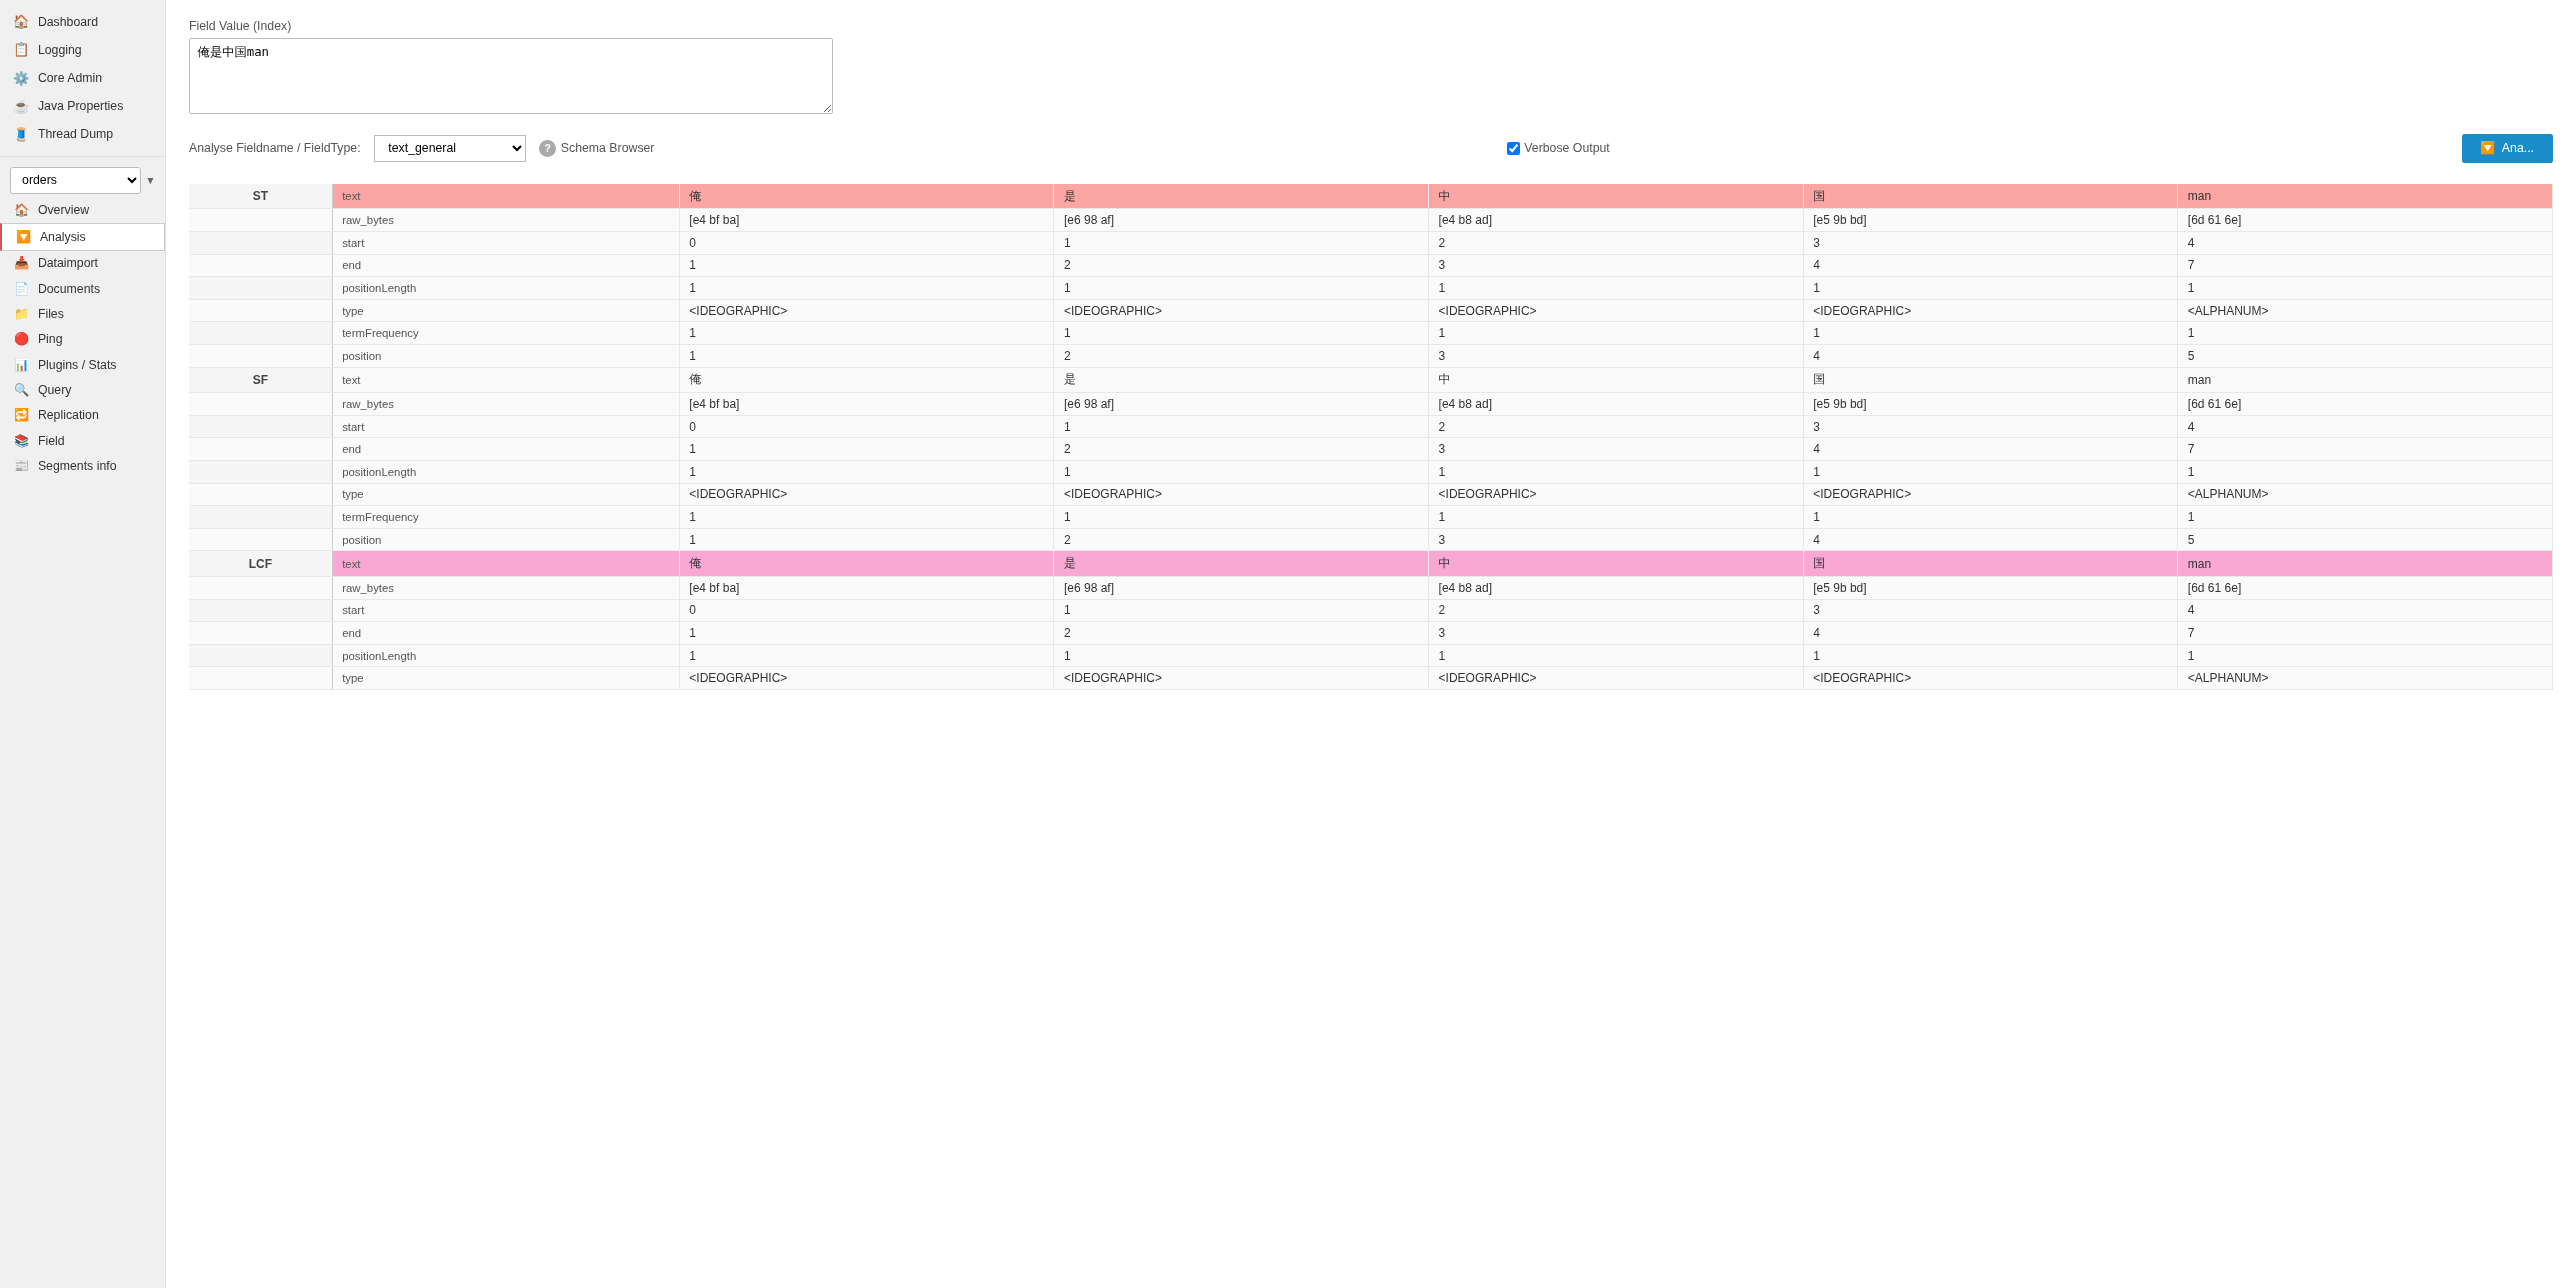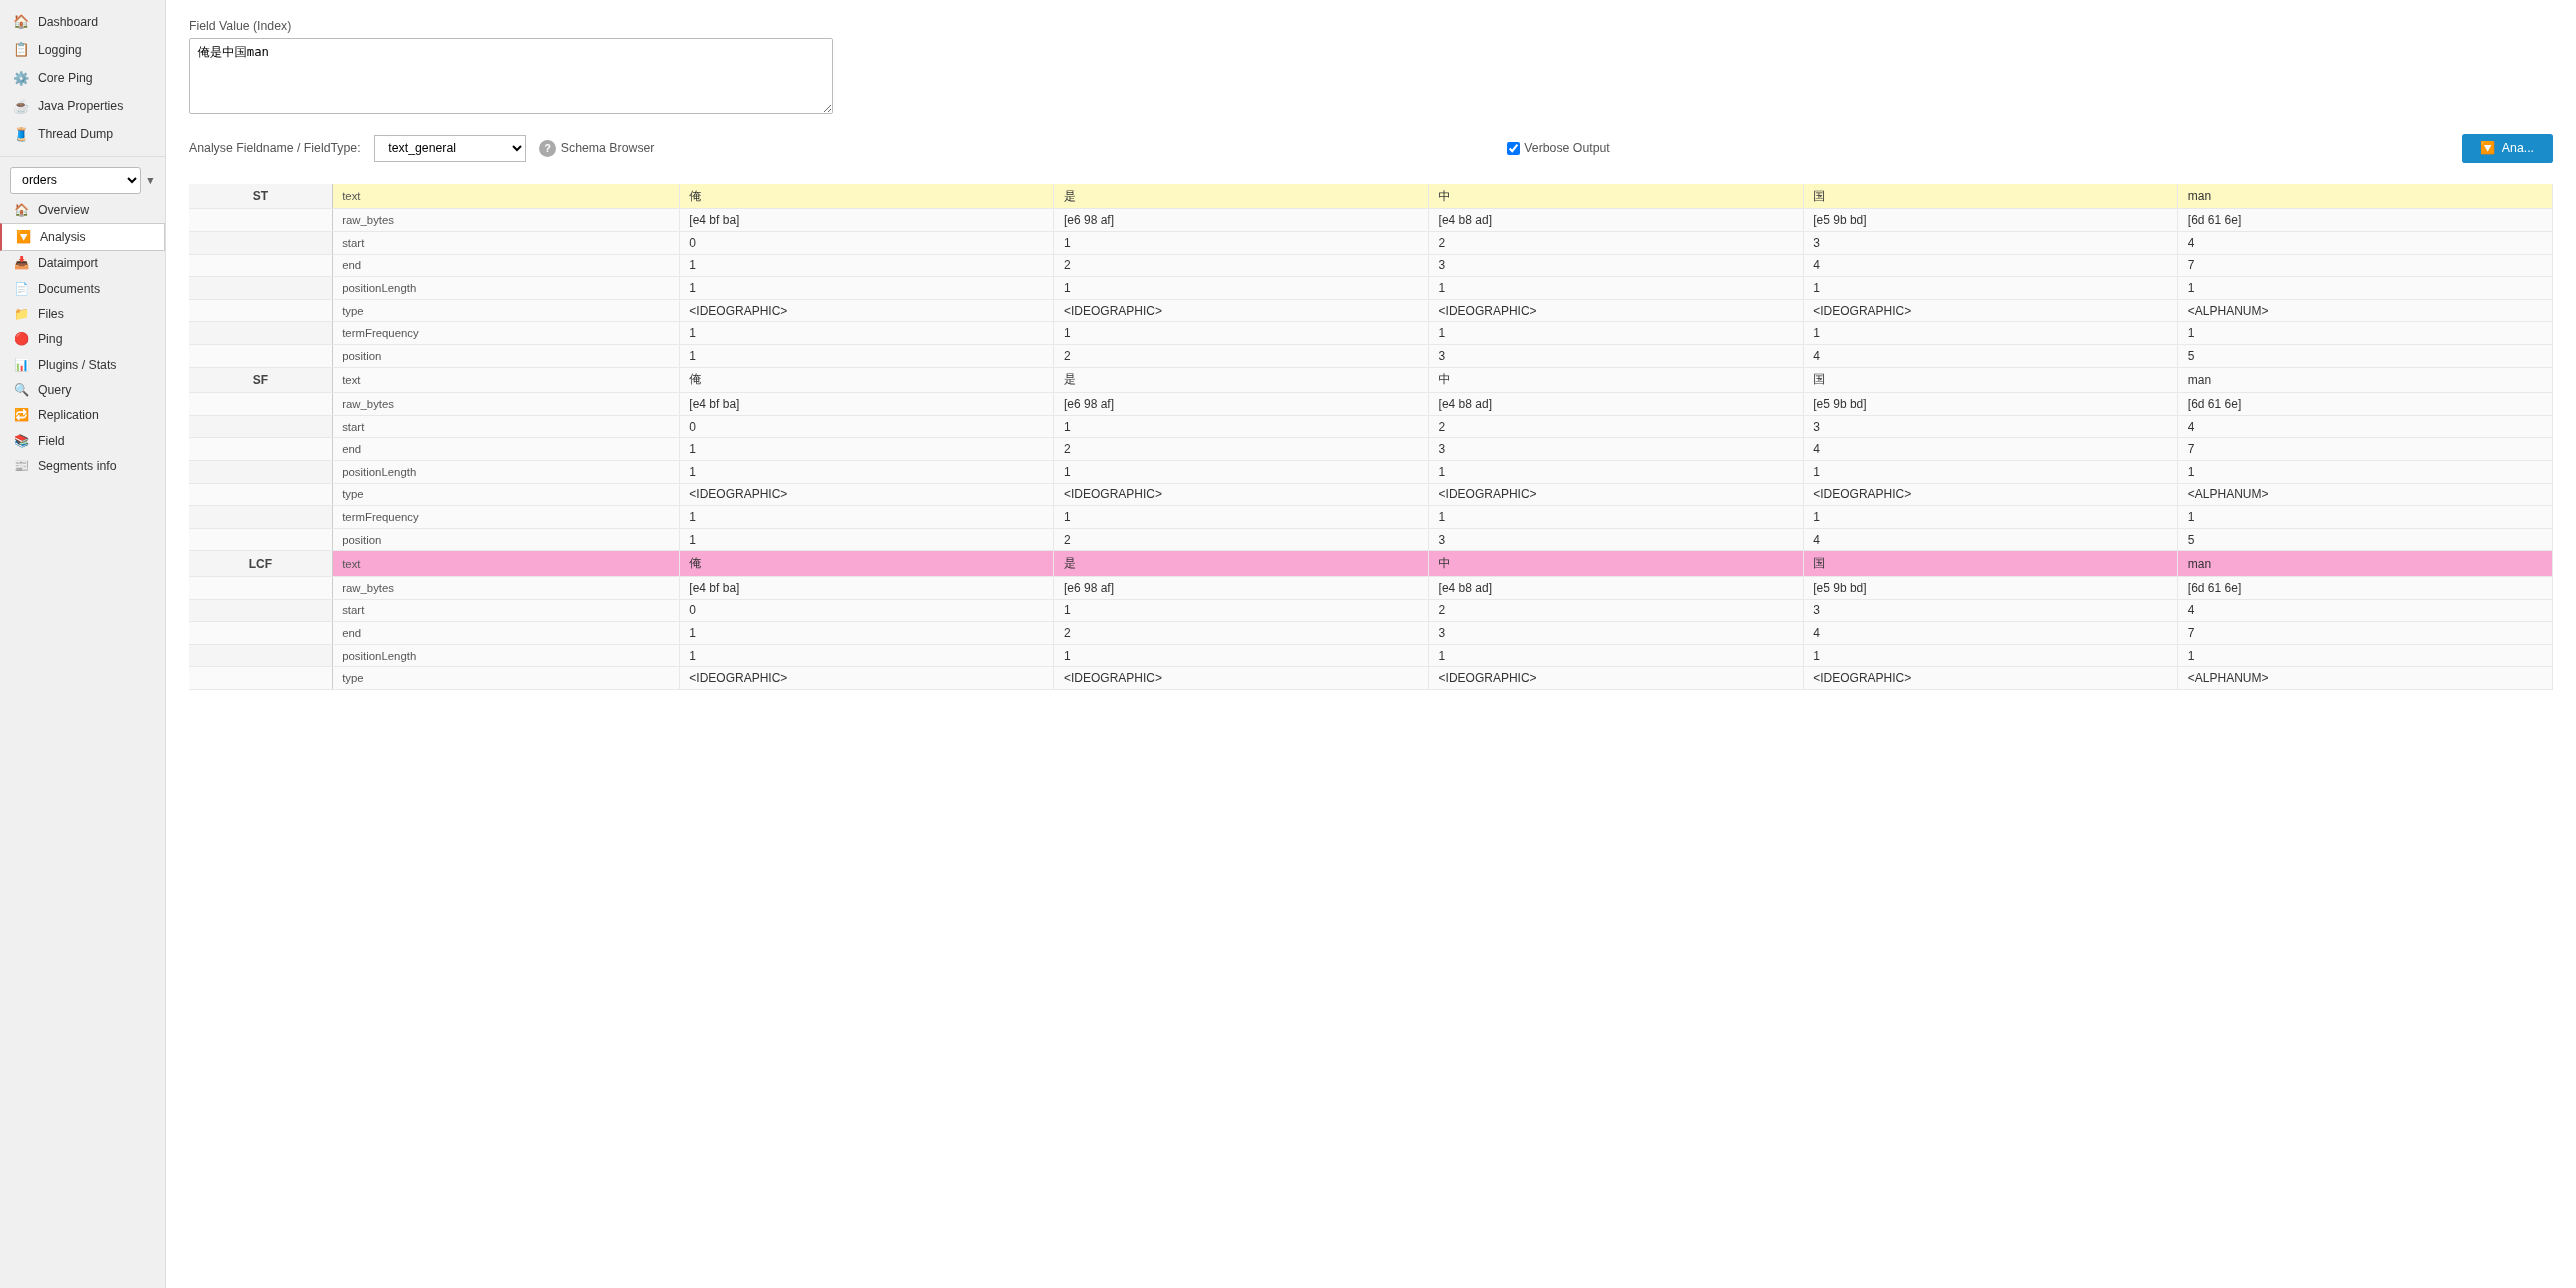--- a/index.html
+++ b/index.html
@@ -230,21 +230,21 @@
     <div class="nav-item">
       <span class="nav-icon">🏠</span>
       <span>Dashboard</span>
     </div>
     <div class="nav-item">
       <span class="nav-icon">📋</span>
       <span>Logging</span>
     </div>
     <div class="nav-item">
       <span class="nav-icon">⚙️</span>
-      <span>Core Ping</span>
+      <span>Core Admin</span>
     </div>
     <div class="nav-item">
       <span class="nav-icon">☕</span>
       <span>Java Properties</span>
     </div>
     <div class="nav-item">
       <span class="nav-icon">🧵</span>
       <span>Thread Dump</span>
     </div>
   </div>
@@ -329,21 +329,21 @@
       <label>Verbose Output</label>
     </div>
     <button class="analyse-button">
       <span>🔽</span>
       <span>Ana...</span>
     </button>
   </div>
 
   <div class="analysis-table-wrapper">
     <div class="analysis-grid" id="analysis-grid">
-    <div class="analysis-row" style="display: table-row; background: #fef9c3;">
+    <div class="analysis-row" style="display: table-row; background: #fca5a5;">
           <div class="analysis-cell row-label" style="display: table-cell; font-weight: bold;">ST</div>
           <div class="analysis-cell field-name" style="display: table-cell;">text</div>
           <div class="analysis-cell token" style="display: table-cell;">俺</div>
           <div class="analysis-cell token" style="display: table-cell;">是</div>
           <div class="analysis-cell token" style="display: table-cell;">中</div>
           <div class="analysis-cell token" style="display: table-cell;">国</div>
           <div class="analysis-cell token" style="display: table-cell;">man</div>
         </div>
         <div class="analysis-row" style="display: table-row;">
           <div class="analysis-cell row-label" style="display: table-cell;"></div>

